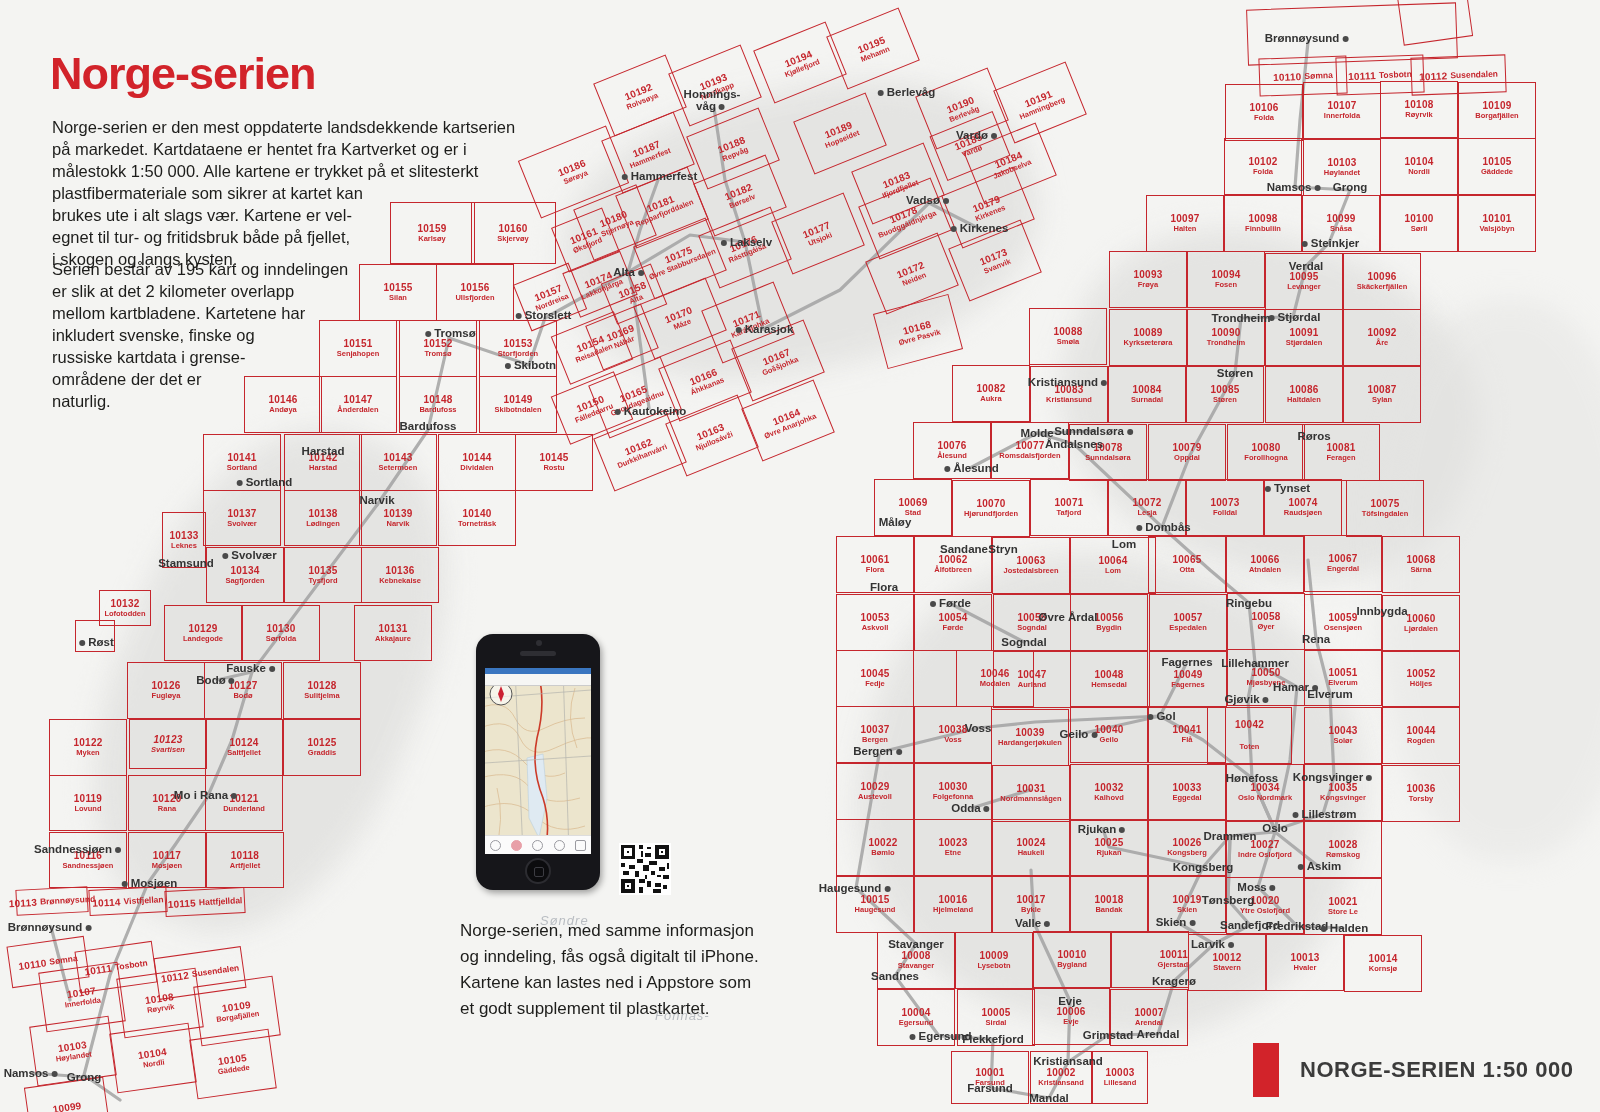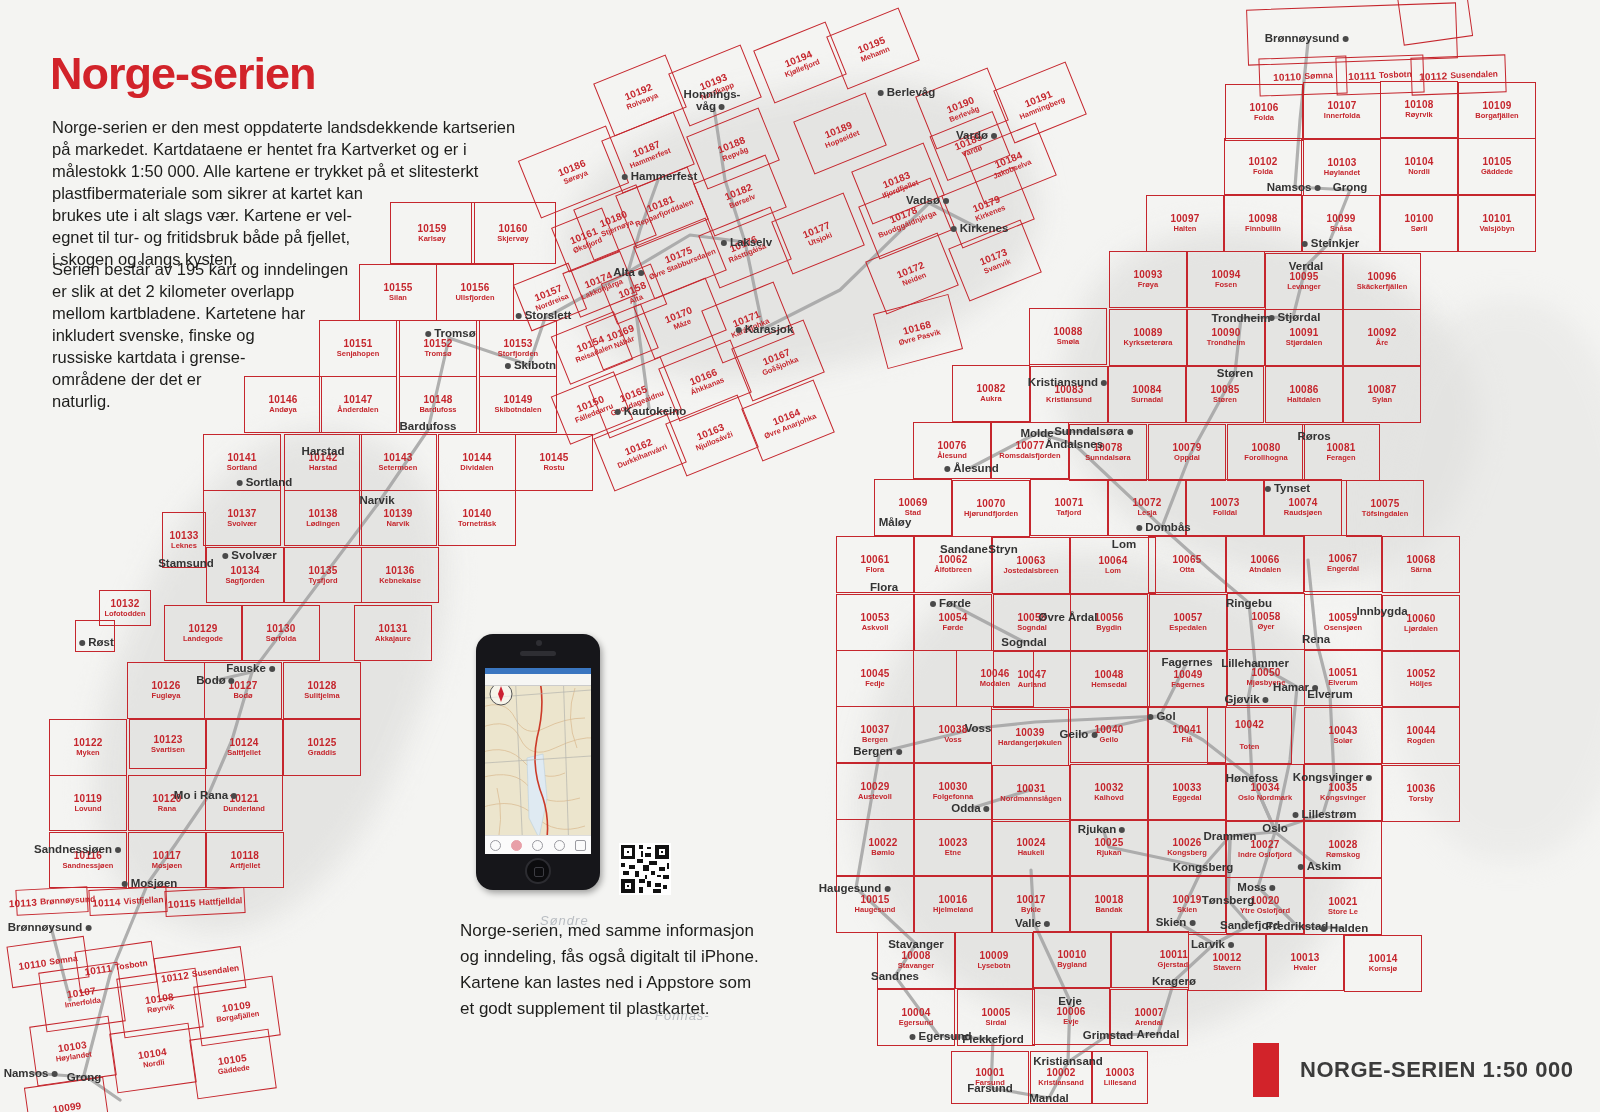--- a/index.html
+++ b/index.html
@@ -369,21 +369,21 @@
         <span class="nm">Bodø</span>
       </div>
       <div class="sheet" style="left: 283px; top: 661.5px; width: 78px; height: 57px;">
         <span class="num">10128</span>
         <span class="nm">Sulitjelma</span>
       </div>
       <div class="sheet" style="left: 49px; top: 718.5px; width: 78px; height: 57px;">
         <span class="num">10122</span>
         <span class="nm">Myken</span>
       </div>
-      <div class="sheet" style="left: 129px; top: 718.5px; width: 78px; height: 50px;">
+      <div class="sheet" style="left: 129px; top: 718.5px; width: 78px; height: 50px; font-style: italic;">
         <span class="num">10123</span>
         <span class="nm">Svartisen</span>
       </div>
       <div class="sheet" style="left: 205px; top: 718.5px; width: 78px; height: 57px;">
         <span class="num">10124</span>
         <span class="nm">Saltfjellet</span>
       </div>
       <div class="sheet" style="left: 283px; top: 718.5px; width: 78px; height: 57px;">
         <span class="num">10125</span>
         <span class="nm">Graddis</span>

